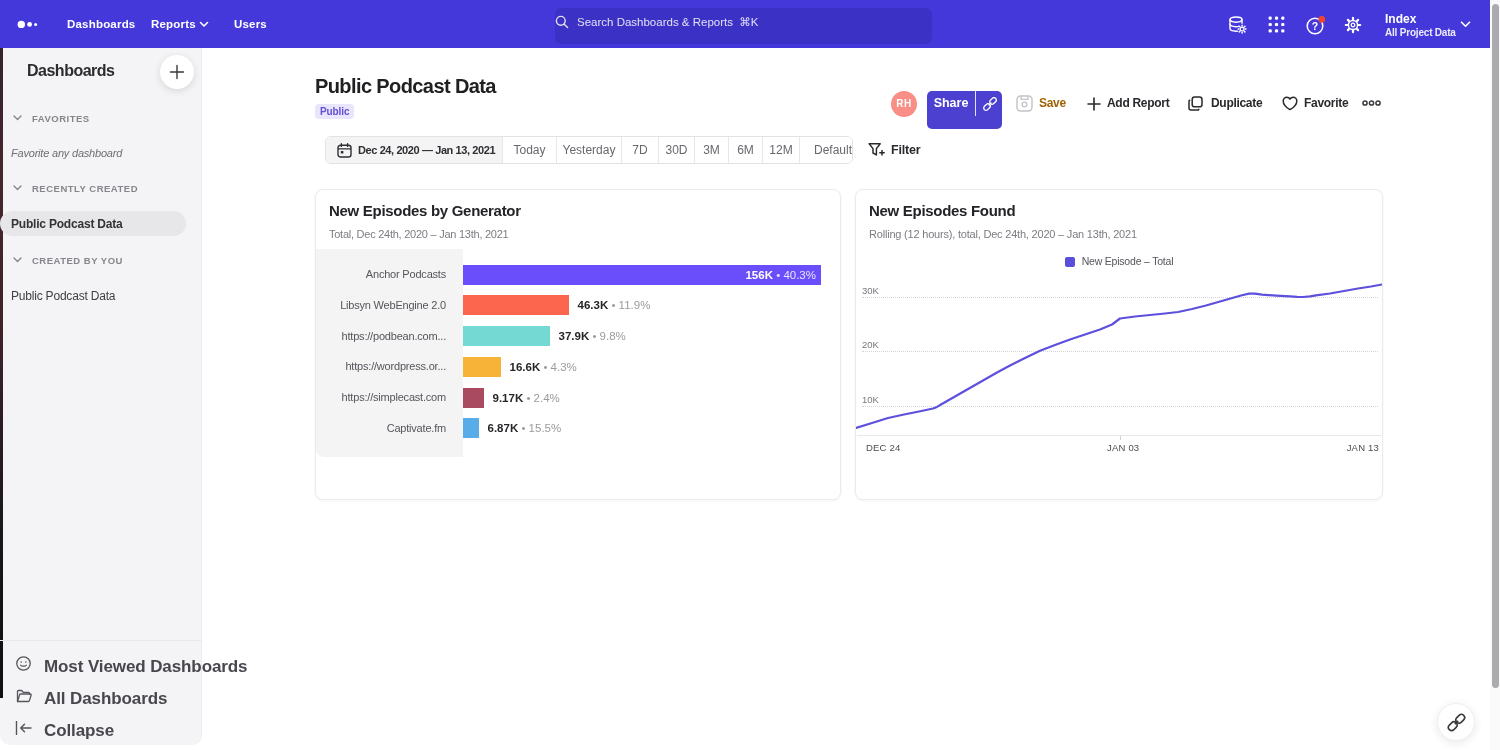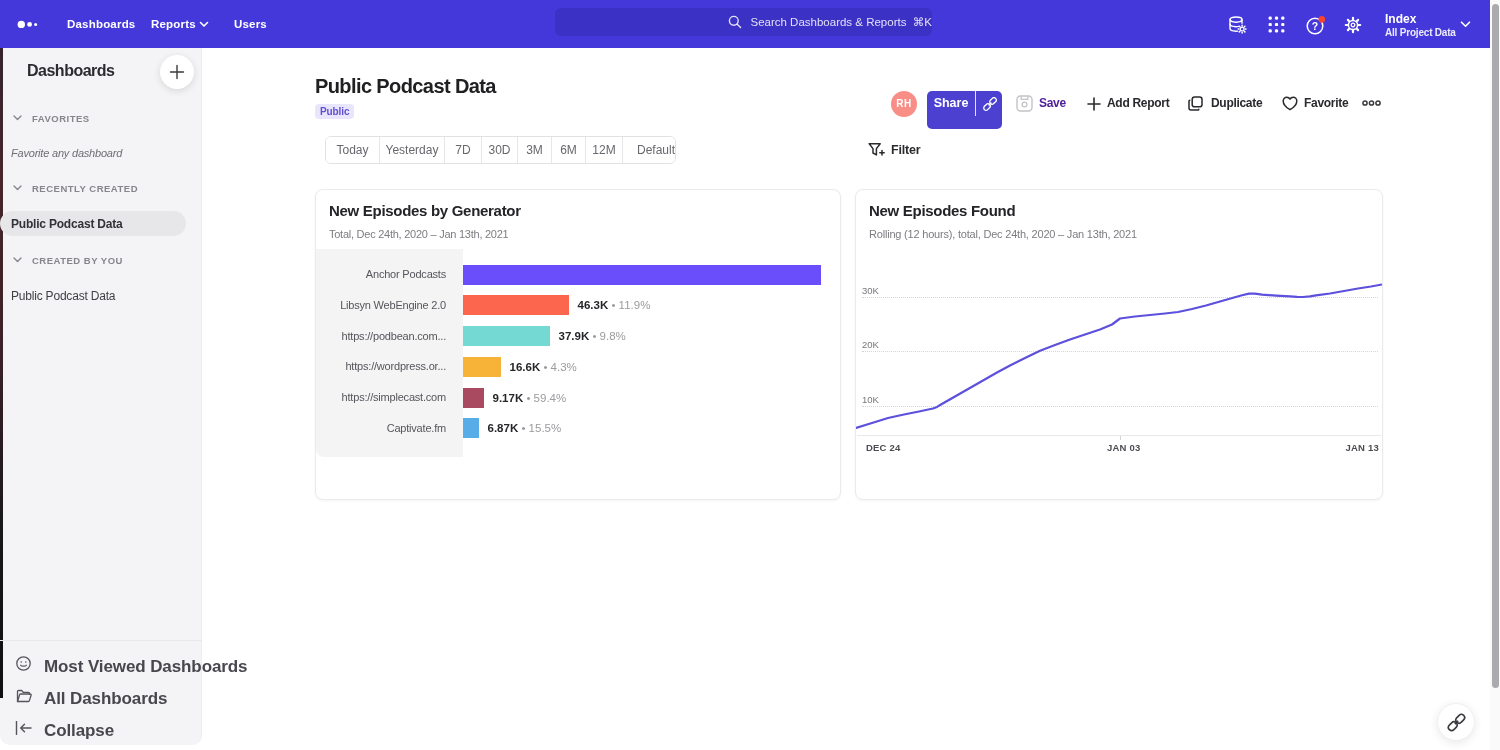--- a/index.html
+++ b/index.html
@@ -4,23 +4,23 @@
 <style>
   * { margin:0; padding:0; box-sizing:border-box; }
   html,body { width:1500px; height:750px; overflow:hidden; background:#fff;
     font-family:"Liberation Sans", sans-serif; }
   .abs { position:absolute; }
 
   
   #nav { position:absolute; left:0; top:0; width:1490px; height:48px; background:#4438db; }
   .navlink { position:absolute; top:0; height:48px; line-height:48px; color:#fff;
     font-size:11.5px; font-weight:700; letter-spacing:.2px; }
-  #search { position:absolute; left:555px; top:8px; width:377px; height:28px;
+  #search { position:absolute; left:555px; top:8px; width:377px; height:36px;
     background:#3b31c4; border-radius:6px; color:rgba(255,255,255,.85);
-    font-size:11.5px; text-align:right; line-height:28px; }
+    font-size:11.5px; text-align:left; line-height:28px; }
   .navicon { position:absolute; top:16px; }
 
   
   #sbtrack { position:absolute; left:1490px; top:0; width:10px; height:750px; background:#fafafa; }
   #sbthumb { position:absolute; left:1491.5px; top:4px; width:7px; height:684px;
     background:#ababaf; border-radius:4px; }
 
   
   #sidebar { position:absolute; left:0; top:48px; width:202px; height:697px;
     background:#f4f4f6; border-right:1px solid #ededef;
@@ -71,34 +71,34 @@
   .bval .pct { font-weight:400; color:#9b9b9f; }
 
   
   .legend { position:absolute; top:65px; left:0; width:100%; text-align:center;
     font-size:10.5px; color:#55555b; letter-spacing:-.2px; }
   .legend .sq { display:inline-block; width:10px; height:10px; border-radius:2px;
     background:#5b4fda; vertical-align:-2px; margin-right:7px; }
   .grid { position:absolute; left:6px; width:516px; border-top:1px dotted #d5d5d8; }
   .gl { position:absolute; left:6px; font-size:9.5px; color:#77777d; line-height:11px; }
   .xl { position:absolute; top:252px; font-size:9.5px; color:#4c4c52; line-height:11px;
-    letter-spacing:.2px; white-space:nowrap;font-weight:bold; }
+    letter-spacing:.2px; white-space:nowrap; }
 
   
   #avatar { position:absolute; left:891px; top:91px; width:26px; height:26px; border-radius:50%;
     background:#f88e86; color:#fff; font-size:10px; font-weight:700; text-align:center;
     line-height:26px; letter-spacing:.5px; }
   #sharebtn { position:absolute; left:927px; top:91px; width:75px; height:38px;
     background:#4b40d0; border-radius:5px; }
   #sharebtn .txt { position:absolute; left:0; top:0; width:48px; height:25px; line-height:25px;
     text-align:center; color:#fff; font-size:12.5px; font-weight:700; }
   #sharebtn .div { position:absolute; left:48px; top:0; width:1px; height:25px; background:rgba(255,255,255,.85); }
   .action { position:absolute; top:91px; height:25px; line-height:25px; font-size:12px;
     font-weight:700; color:#2a2a2e; letter-spacing:-.3px; }
-  .action.gray { color:#4c1d95; }
+  .action.gray { color:#a16207; }
 
   
   #fab { position:absolute; left:1437px; top:703px; width:38px; height:38px; border-radius:50%;
     background:#fff; border:1px solid #f0f0f2; box-shadow:0 2px 8px rgba(40,40,60,.10); }
 </style>
 </head>
 <body>
 
 <div id="nav">
   <svg class="abs" style="left:17px;top:20px" width="24" height="9" viewBox="0 0 24 9">
@@ -278,20 +278,29 @@
 </svg>
 <div class="action" style="left:1304px">Favorite</div>
 
 <svg class="abs" style="left:1362px;top:99px" width="19" height="8" viewBox="0 0 19 8">
   <circle cx="3" cy="4" r="2.1" fill="none" stroke="#3a3a3f" stroke-width="1.5"></circle>
     <circle cx="9.5" cy="4" r="2.1" fill="none" stroke="#3a3a3f" stroke-width="1.5"></circle>
     <circle cx="16" cy="4" r="2.1" fill="none" stroke="#3a3a3f" stroke-width="1.5"></circle>
 </svg>
 
 <div id="datebar">
+  <div class="seg" id="seg-date">
+    <svg style="position:absolute;left:11px;top:6px" width="15" height="15" viewBox="0 0 15 15">
+      <rect x="1" y="2.2" width="13" height="11.8" rx="2.6" stroke="#2e2e33" stroke-width="1.4" fill="none"></rect>
+      <path d="M1 5.8 H14" stroke="#2e2e33" stroke-width="1.3"></path>
+      <path d="M4.4 0.8 V3.4 M10.6 0.8 V3.4" stroke="#2e2e33" stroke-width="1.4" stroke-linecap="round"></path>
+      <rect x="3.8" y="8" width="2.6" height="2.6" rx="0.6" fill="#2e2e33"></rect>
+    </svg>
+    Dec 24, 2020 — Jan 13, 2021
+  </div>
   <div class="seg" style="width:54px">Today</div>
   <div class="seg" style="width:65px">Yesterday</div>
   <div class="seg" style="width:37px">7D</div>
   <div class="seg" style="width:36px">30D</div>
   <div class="seg" style="width:34px">3M</div>
   <div class="seg" style="width:34px">6M</div>
   <div class="seg" style="width:37px">12M</div>
   <div class="seg" style="width:52px">Default</div>
 </div>
 <svg class="abs" style="left:868px;top:142px" width="18" height="16" viewBox="0 0 18 16">
@@ -305,35 +314,37 @@
   <div class="csub" style="letter-spacing:-.25px">Total, Dec 24th, 2020 – Jan 13th, 2021</div>
   <div id="labelpanel"></div>
   <div class="blabel" style="top:78px">Anchor Podcasts</div>
   <div class="blabel" style="top:108.8px">Libsyn WebEngine 2.0</div>
   <div class="blabel" style="top:139.6px">https://podbean.com...</div>
   <div class="blabel" style="top:170.3px">https://wordpress.or...</div>
   <div class="blabel" style="top:201.1px">https://simplecast.com</div>
   <div class="blabel" style="top:231.9px">Captivate.fm</div>
 
   <div class="bar" style="top:74.5px;width:358px;background:#6a4efb"></div>
+  <div class="bval" style="top:77.5px;left:0;width:500px;text-align:right;color:#fff">156K <span class="pct" style="color:rgba(255,255,255,.85)">• 40.3%</span></div>
   <div class="bar" style="top:105.3px;width:106px;background:#fd664e"></div>
   <div class="bval" style="top:108.3px;left:261.5px">46.3K <span class="pct">• 11.9%</span></div>
   <div class="bar" style="top:136.1px;width:87px;background:#74d9d3"></div>
   <div class="bval" style="top:139.1px;left:242.5px">37.9K <span class="pct">• 9.8%</span></div>
   <div class="bar" style="top:166.8px;width:38px;background:#f6b338"></div>
   <div class="bval" style="top:169.8px;left:193.5px">16.6K <span class="pct">• 4.3%</span></div>
   <div class="bar" style="top:197.6px;width:21px;background:#a94a60"></div>
-  <div class="bval" style="top:200.6px;left:176.5px">9.17K <span class="pct">• 59.4%</span></div>
+  <div class="bval" style="top:200.6px;left:176.5px">9.17K <span class="pct">• 2.4%</span></div>
   <div class="bar" style="top:228.4px;width:16px;background:#58ade9"></div>
   <div class="bval" style="top:231.4px;left:171.5px">6.87K <span class="pct">• 15.5%</span></div>
 </div>
 
 <div class="card" id="card2">
   <div class="ctitle">New Episodes Found</div>
   <div class="csub" style="letter-spacing:-.2px">Rolling (12 hours), total, Dec 24th, 2020 – Jan 13th, 2021</div>
+  <div class="legend"><span class="sq"></span>New Episode – Total</div>
 
   <div class="grid" style="top:106.5px"></div>
   <div class="grid" style="top:160.8px"></div>
   <div class="grid" style="top:215.8px"></div>
   <div class="gl" style="top:95px">30K</div>
   <div class="gl" style="top:149px">20K</div>
   <div class="gl" style="top:204px">10K</div>
   <div class="abs" style="left:1px;top:244.7px;width:524px;border-top:1px solid #e8e8ea"></div>
   <div class="abs" style="left:263.7px;top:245.7px;width:1px;height:4px;background:#d4d4d7"></div>
   <div class="xl" style="left:10px">DEC 24</div>

